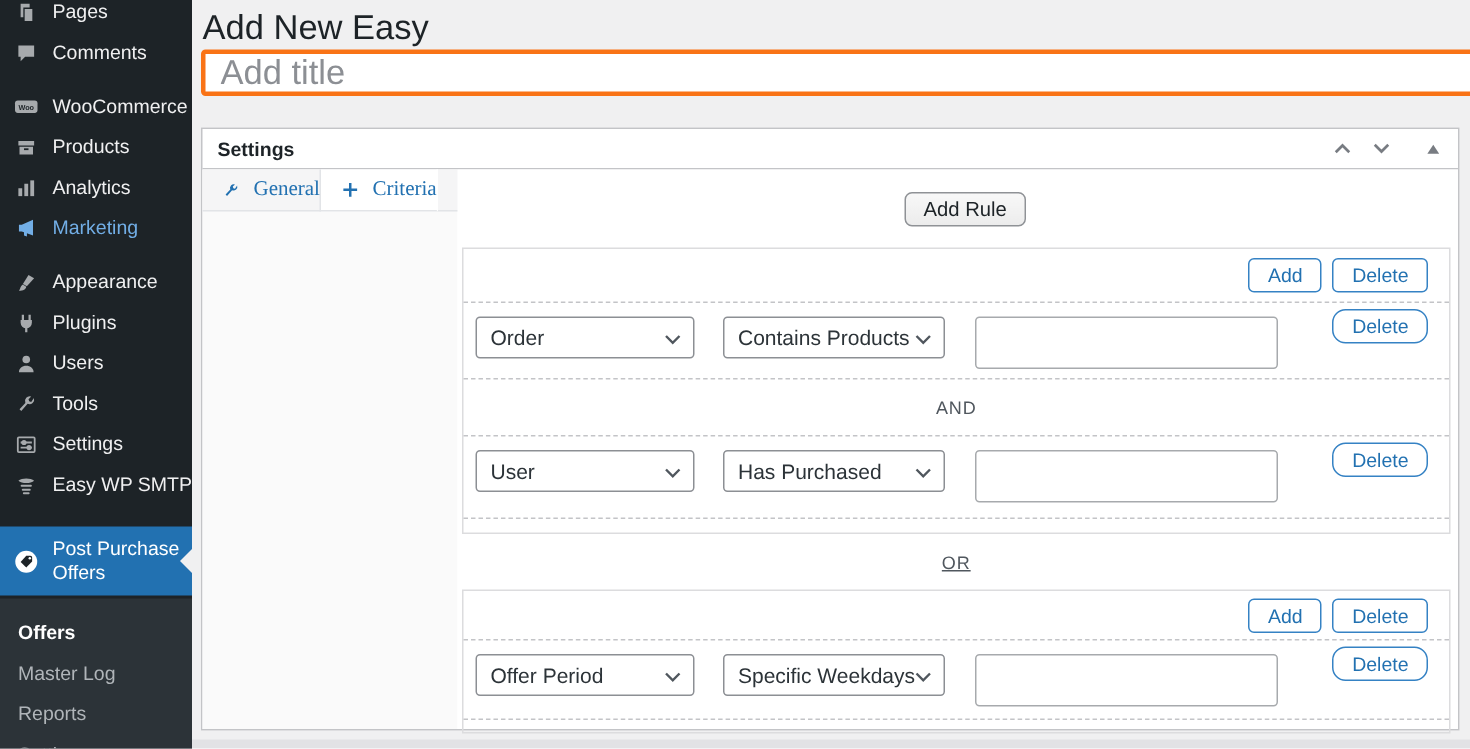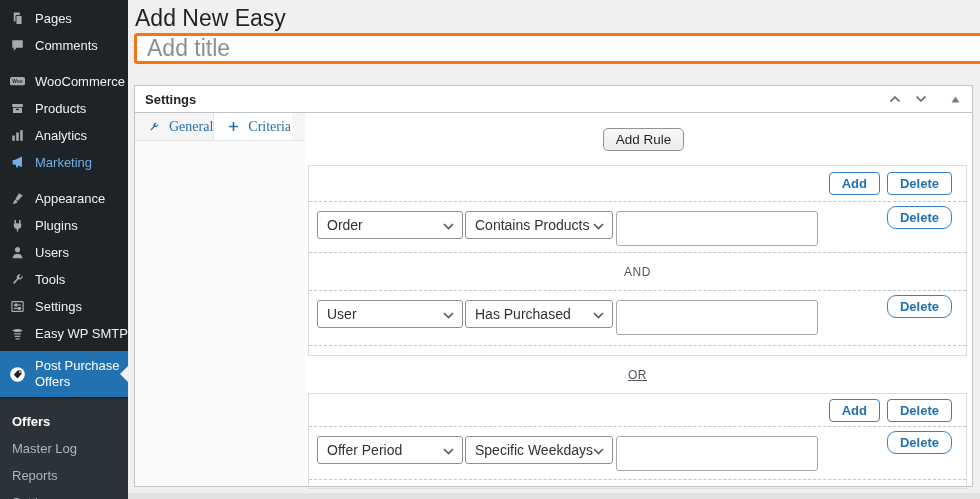--- a/index.html
+++ b/index.html
@@ -11,21 +11,21 @@
     font-size:13px; color:#1d2327;
   }
 
   
   .sidebar {
     position:absolute; left:0; top:0; width:128px; height:499px;
     background:#1d2327; color:#f0f0f1;
     display:flex; flex-direction:column;
   }
   .menu-item {
-    height:27px; flex:none; display:flex; align-items:flex-end; gap:9px;
+    height:27px; flex:none; display:flex; align-items:flex-start; gap:9px;
     padding-left:9px; font-size:13px; color:#f0f0f1; cursor:pointer;
   }
   .mi-icon { width:17px; height:17px; flex:none; display:flex; align-items:center; justify-content:center; color:#a7aaad; }
   .menu-gap { height:9px; flex:none; }
   .menu-item.highlight, .menu-item.highlight .mi-icon { color:#72aee6; }
   .menu-item.current {
     height:46px; background:#2271b1; color:#fff; position:relative; align-items:center;
   }
   .menu-item.current .mi-icon { color:#fff; }
   .menu-item.current::after {
@@ -92,26 +92,25 @@
   .group-header {
     display:flex; justify-content:flex-end; align-items:center; gap:7px;
     padding:5px 14px 5px 0; border-bottom:1px dashed #c3c4c7;
   }
   .g1-header { height:36px; }
   .g2-header { height:33px; }
   .btn-sec {
     background:#fff; border:1px solid #3582c4; color:#2271b1; border-radius:4px;
     font-size:13px; padding:3px 12px; cursor:pointer;
     font-family:"Liberation Sans", sans-serif;
-    font-weight:bold;
   }
   .btn-sec.pill { border-radius:9px; border-width:1.5px; }
 
   .rule-row {
-    position:relative; display:flex; align-items:flex-start; gap:2px;
+    position:relative; display:flex; align-items:flex-start; gap:19px;
     padding:9px 0 6px 8px; border-bottom:1px dashed #c3c4c7;
   }
   .row1 { height:51px; }
   .row2 { height:55px; }
   .row3 { height:53px; }
   .fake-select {
     width:146px; height:28px; flex:none; background:#fff;
     border:1px solid #8c8f94; border-radius:3px;
     display:flex; align-items:center; justify-content:space-between;
     padding:0 8px 0 9px; font-size:14px; color:#2c3338; cursor:pointer;

